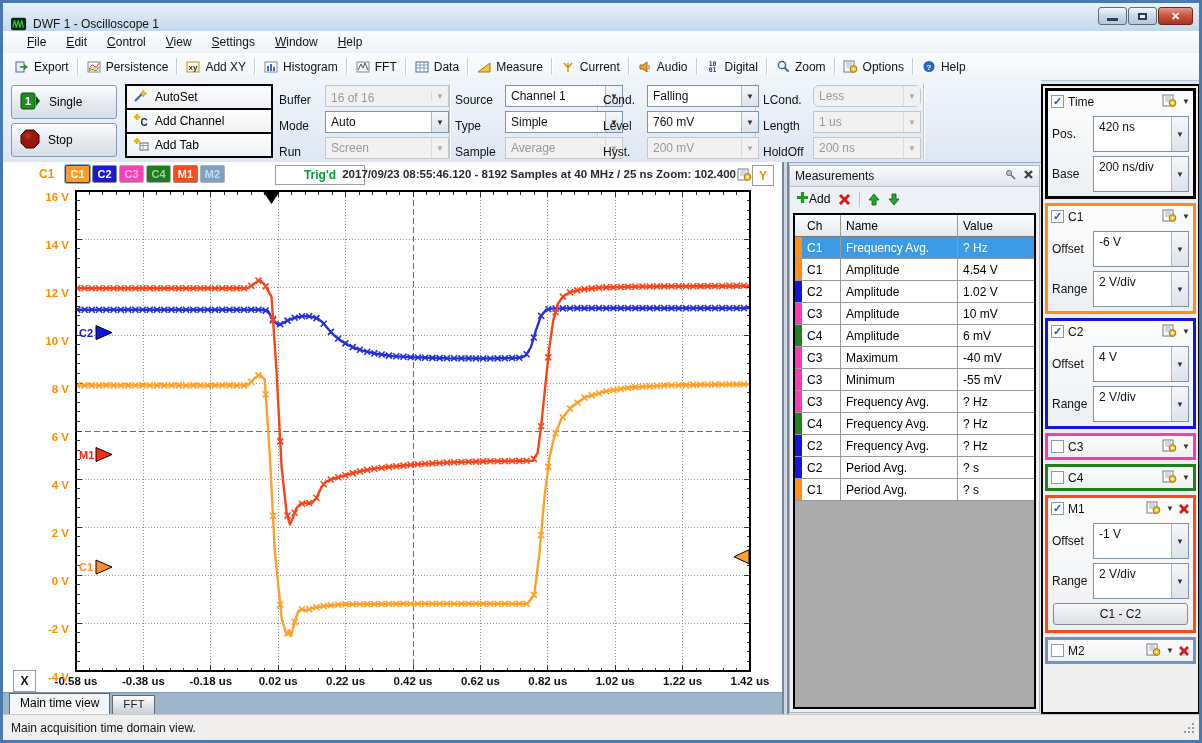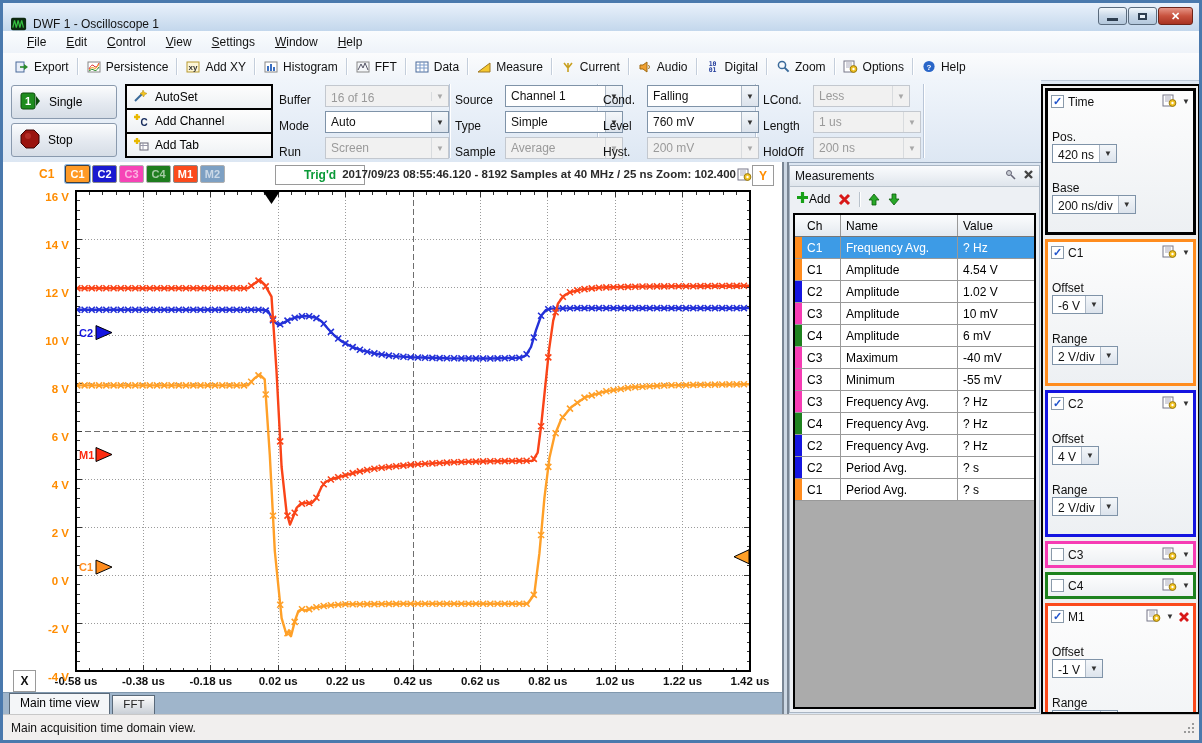--- a/index.html
+++ b/index.html
@@ -71,23 +71,23 @@
   .mc.vl{flex:1;border-right:none;}
   .mrow.sel{background:#3d9be6;color:#fff;}
   .mrow.hdr .mchip{background:linear-gradient(#fcfdfe,#e4e9ef);}
   
   #sidebar{position:absolute;left:1038px;top:81px;width:159px;height:630px;background:#efefef;border:2px solid #000;box-sizing:border-box;padding:2px;overflow:hidden;}
   .sp{border:3px solid #000;margin-bottom:4px;background:linear-gradient(#fdfdfd,#edf0f3);}
   .sp-head{display:flex;align-items:center;gap:4px;padding:2px 3px;height:17px;}
   .sp-head .splbl{font-size:12px;color:#111;flex:1;}
   .cbx{width:13px;height:13px;border:1px solid #8a9aaa;background:#fff;display:inline-flex;align-items:center;justify-content:center;font-size:11px;font-weight:bold;color:#2255cc;box-sizing:border-box;line-height:1;}
   .caret{font-size:8px;color:#333;margin-left:1px;}
-  .sp-row{display:flex;align-items:flex-start;margin:18px 4px;flex-direction:column;}
+  .sp-row{display:flex;align-items:center;margin:4px 4px;}
   .sp-row .srlbl{width:41px;font-size:12px;color:#111;}
-  .sp-row .combo{flex:1;height:20px;}
+  .sp-row .combo{flex:1;height:36px;}
   .panel-btn{margin:3px 5px 5px 5px;height:20px;border:1px solid #848c96;border-radius:3px;background:linear-gradient(#fafafa,#dcdfe3);font-size:12px;display:flex;align-items:center;justify-content:center;color:#111;}
   .redx{display:inline-flex;}
   
   #statusbar{position:absolute;left:0;top:711px;right:0;height:26px;background:#f1efee;border-top:1px solid #c8c8c8;display:flex;align-items:center;padding-left:8px;font-size:12px;color:#111;}
   #grip{position:absolute;right:3px;bottom:3px;}
 </style>
 </head>
 <body>
 
 <div id="win">
@@ -363,21 +363,21 @@
           <span class="clbl" style="width: 44px;">Hyst.</span>
           <span class="combo disabled" style="width: 112px;">
             <span class="ctxt">200 mV</span>
             <span class="carr">▼</span>
           </span>
         </div>
       </div>
       <div class="ctl-group" style="left: 760px;">
         <div class="ctl-row">
           <span class="clbl" style="width: 50px;">LCond.</span>
-          <span class="combo disabled" style="width: 97px;">
+          <span class="combo disabled" style="width: 108px; border-radius: 6px;">
             <span class="ctxt">Less</span>
             <span class="carr">▼</span>
           </span>
         </div>
         <div class="ctl-row">
           <span class="clbl" style="width: 50px;">Length</span>
           <span class="combo disabled" style="width: 108px;">
             <span class="ctxt">1 us</span>
             <span class="carr">▼</span>
           </span>

